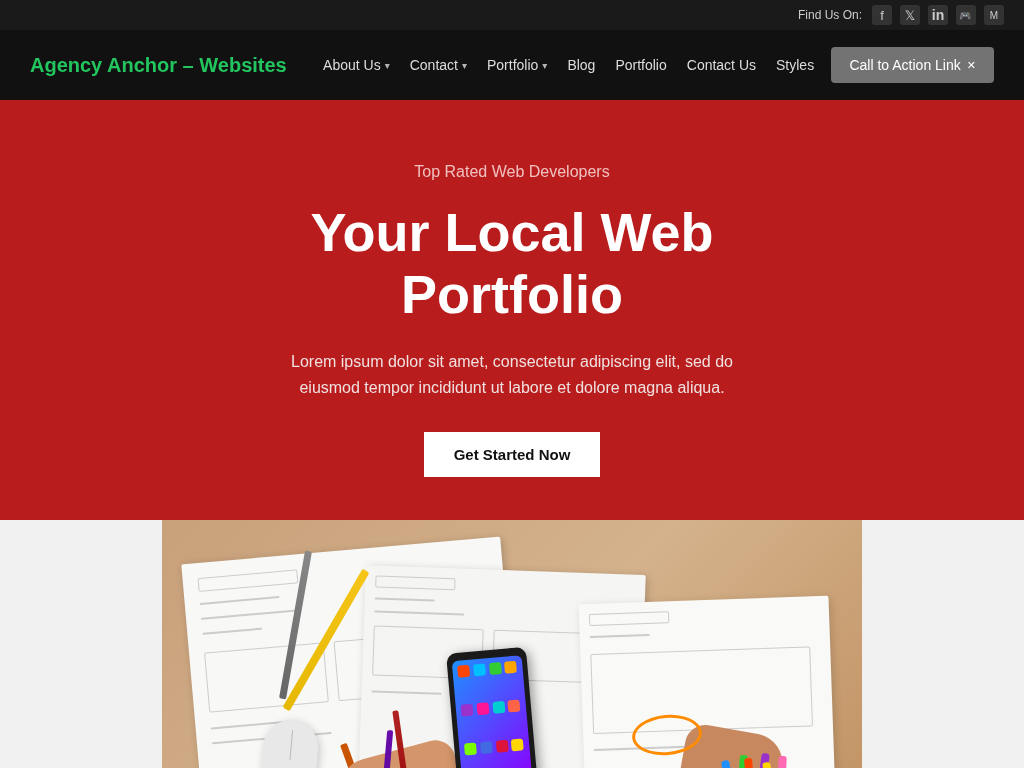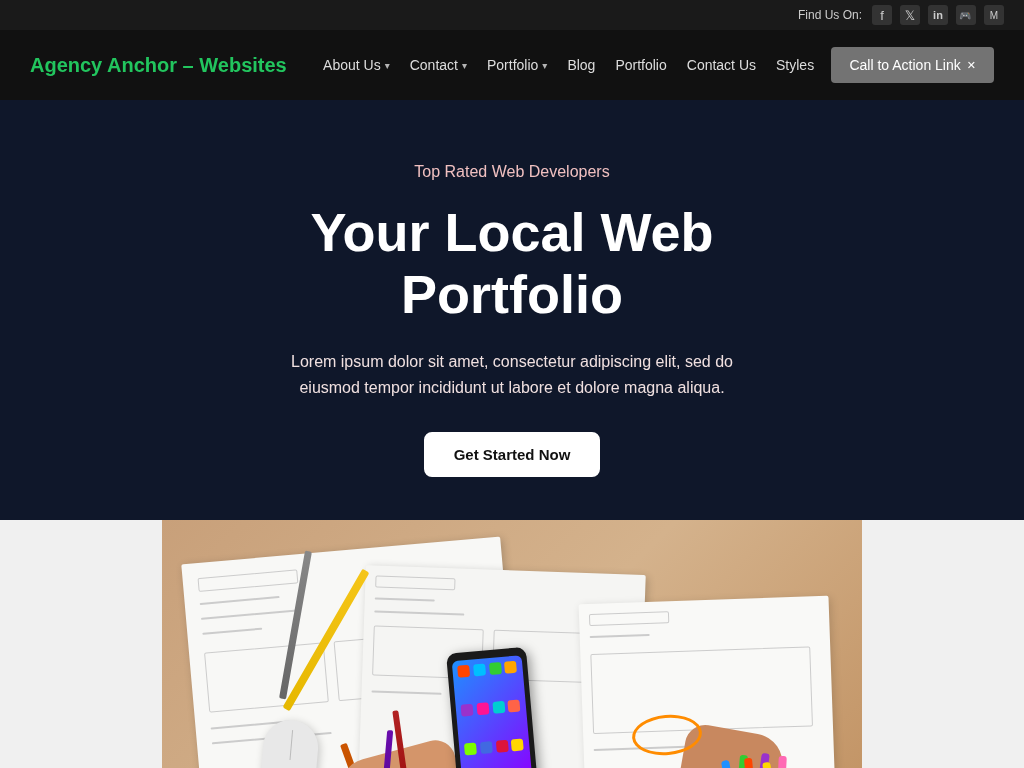--- a/index.html
+++ b/index.html
@@ -76,21 +76,21 @@
       font-size: 14px;
       cursor: pointer;
       display: flex;
       align-items: center;
       gap: 6px;
       white-space: nowrap;
     }
 
     
     .hero {
-      background: #0f172a;
+      background: #b91c1c;
       min-height: 420px;
       display: flex;
       flex-direction: column;
       align-items: center;
       justify-content: center;
       text-align: center;
       padding: 60px 20px 40px;
       position: relative;
     }
     .hero-subtitle {
@@ -112,21 +112,21 @@
       font-size: 16px;
       line-height: 1.6;
       max-width: 480px;
       margin-bottom: 32px;
     }
     .hero-cta {
       background: #fff;
       color: #111;
       border: 2px solid #fff;
       padding: 12px 28px;
-      border-radius: 8px;
+      border-radius: 0;
       font-size: 15px;
       font-weight: 600;
       cursor: pointer;
       text-decoration: none;
       display: inline-block;
     }
 
     
     .hero-image-section {
       width: 100%;
@@ -338,21 +338,21 @@
     }
   </style>
 </head>
 <body>
 
 <div class="top-bar">
   <span class="find-us-text">Find Us On:</span>
   <div class="social-icons">
     <div class="social-icon">f</div>
     <div class="social-icon">𝕏</div>
-    <div class="social-icon" style="font-size:11px;font-weight:bold;">in</div>
+    <div class="social-icon" style="font-size:14px;font-weight:bold;">in</div>
     <div class="social-icon" style="font-size:10px;">🎮</div>
     <div class="social-icon" style="font-size:10px;">M</div>
   </div>
 </div>
 
 <nav class="navbar">
   <div class="logo">Agency Anchor – Websites</div>
   <ul class="nav-links">
     <li>
       <a href="#">

